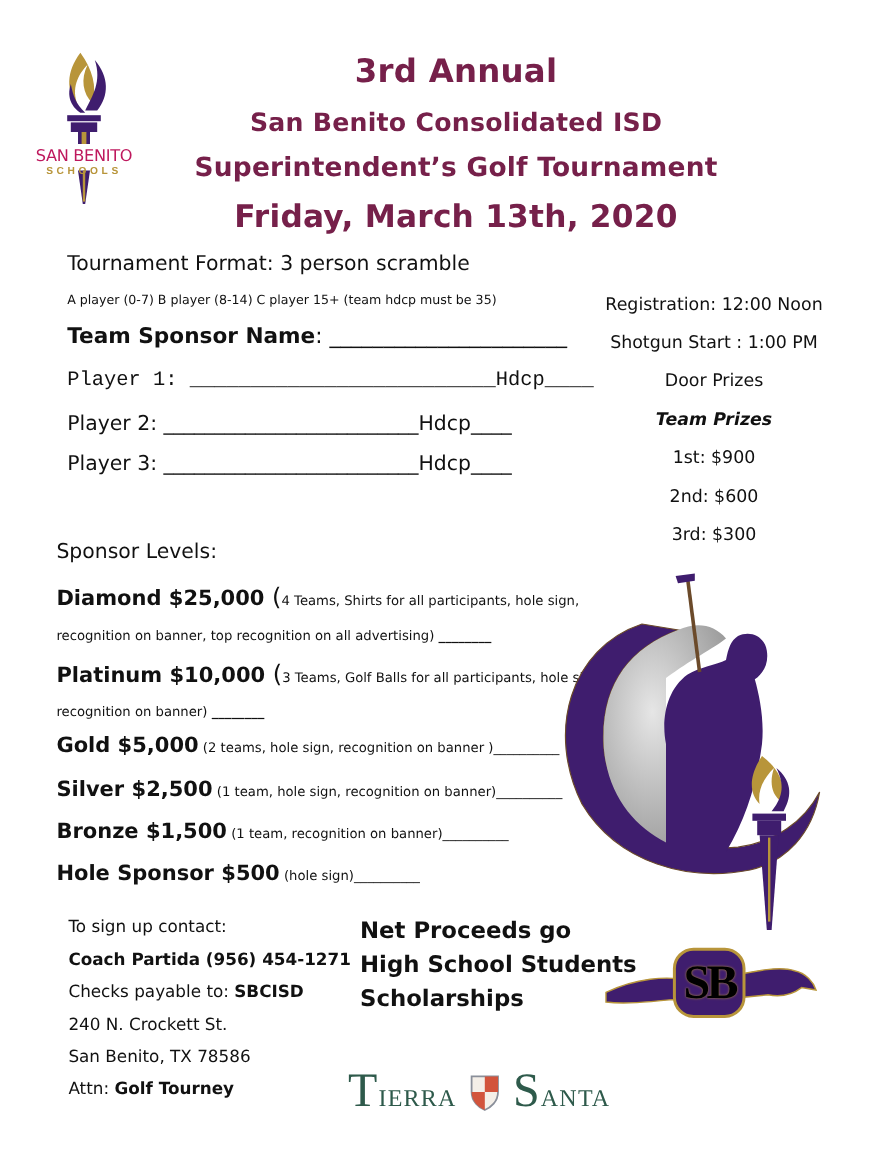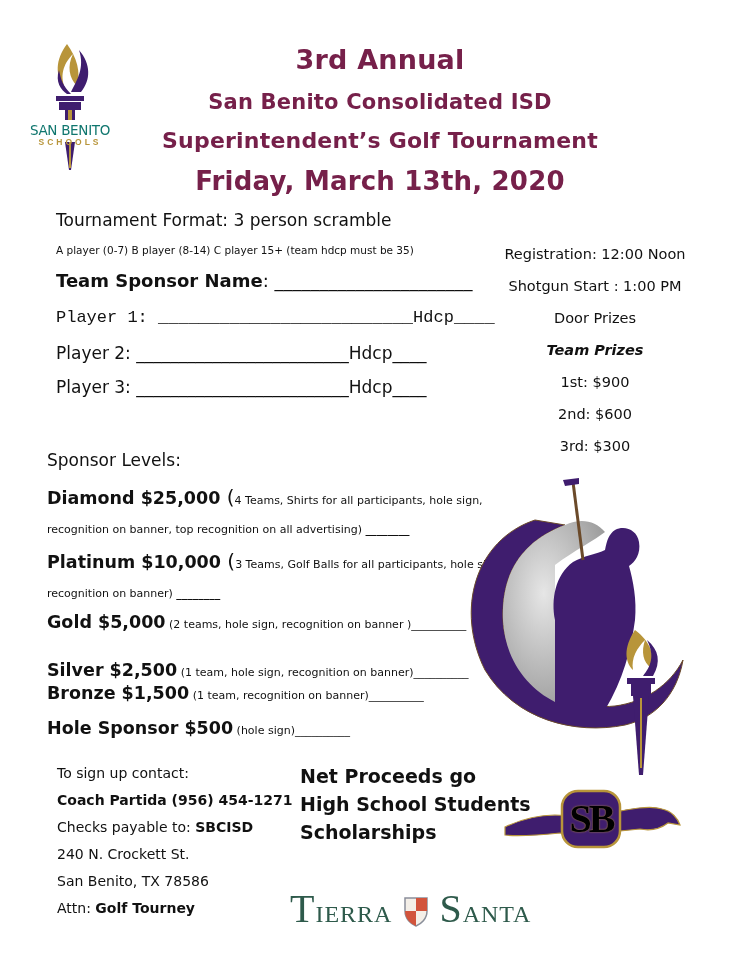--- a/index.html
+++ b/index.html
@@ -23,38 +23,38 @@
   .level { left:47px; white-space:nowrap; }
   .level .big { font-size:17.5px; font-weight:bold; }
   .level .small { font-size:11px; }
   .level .paren { font-size:20px; }
   .contact { left:57px; top:760px; font-size:14px; }
   .contact div { height:27px; line-height:27px; }
   .proceeds { left:300px; top:762px; font-size:19px; font-weight:bold; }
   .proceeds div { height:28px; line-height:28px; }
   .tierra { left:290px; top:885px; font-family:"Liberation Serif", serif; color:#2e5a4b; font-size:38px; letter-spacing:1px; white-space:nowrap; }
   .tierra .cap { font-size:40px; }
-  .tierra .sm { font-size:24px; }
+  .tierra .sm { font-size:20px; }
 </style>
 </head>
 <body>
 
 <div class="abs" style="left:15px;top:40px;width:110px;height:135px;">
   <svg width="110" height="135" viewBox="0 0 110 135">
     <path d="M52 4 C40 20 40 36 50 48 C44 34 50 22 58 14 C52 26 54 38 62 46 C66 32 62 18 52 4Z" fill="#b8953a"></path>
     <path d="M64 10 C70 28 62 40 56 52 L66 52 C76 40 76 24 64 10Z" fill="#3f1d6e"></path>
     <path d="M44 30 C40 42 46 50 52 54 L56 54 C48 46 46 40 44 30Z" fill="#3f1d6e"></path>
     <rect x="41" y="56" width="28" height="5" fill="#3f1d6e"></rect>
     <rect x="44" y="62" width="22" height="8" fill="#3f1d6e"></rect>
     <rect x="50" y="70" width="10" height="10" fill="#3f1d6e"></rect>
     <rect x="53" y="70" width="4" height="10" fill="#b8953a"></rect>
     <path d="M50 102 L60 102 L56 130 L54 130Z" fill="#3f1d6e"></path>
     <rect x="54" y="102" width="2" height="26" fill="#b8953a"></rect>
   </svg>
-  <div class="abs" style="left:0;top:82px;width:110px;text-align:center;font-size:13.5px;color:#0f766e;font-family:'DejaVu Sans',sans-serif;letter-spacing:-0.3px;">SAN BENITO</div>
+  <div class="abs" style="left:0;top:82px;width:110px;text-align:center;font-size:13.5px;color:#be185d;font-family:'DejaVu Sans',sans-serif;letter-spacing:-0.3px;">SAN BENITO</div>
   <div class="abs" style="left:0;top:97px;width:110px;text-align:center;font-size:8.5px;color:#b8953a;font-weight:bold;letter-spacing:3px;">SCHOOLS</div>
 </div>
 
 <div class="abs title t1">3rd Annual</div>
 <div class="abs title t2">San Benito Consolidated ISD</div>
 <div class="abs title t3">Superintendent’s Golf Tournament</div>
 <div class="abs title t4">Friday, March 13th, 2020</div>
 
 <div class="abs body-text fmt">Tournament Format: 3 person scramble</div>
 <div class="abs body-text hcp-note">A player (0-7) B player (8-14) C player 15+ (team hdcp must be 35)</div>
@@ -94,21 +94,21 @@
 <div class="abs body-text level" style="top:549px;">
   <span class="big">Platinum $10,000</span><span class="paren"> (</span><span class="small">3 Teams, Golf Balls for all participants, hole sign,</span>
 </div>
 <div class="abs body-text level" style="top:582px;">
   <span class="small">recognition on banner) </span><span class="small" style="font-weight:bold;">________</span>
 </div>
 
 <div class="abs body-text level" style="top:612px;">
   <span class="big">Gold $5,000</span><span class="small"> (2 teams, hole sign, recognition on banner )</span><span class="small">__________</span>
 </div>
-<div class="abs body-text level" style="top:648px;margin-top:12px;">
+<div class="abs body-text level" style="top:648px;">
   <span class="big">Silver $2,500</span><span class="small">  (1 team, hole sign, recognition on banner)</span><span class="small">__________</span>
 </div>
 <div class="abs body-text level" style="top:683px;">
   <span class="big">Bronze $1,500</span><span class="small"> (1 team, recognition on banner)</span><span class="small">__________</span>
 </div>
 <div class="abs body-text level" style="top:718px;">
   <span class="big">Hole Sponsor $500</span><span class="small"> (hole sign)</span><span class="small">__________</span>
 </div>
 
 <div class="abs" style="left:455px;top:470px;width:240px;height:310px;">

